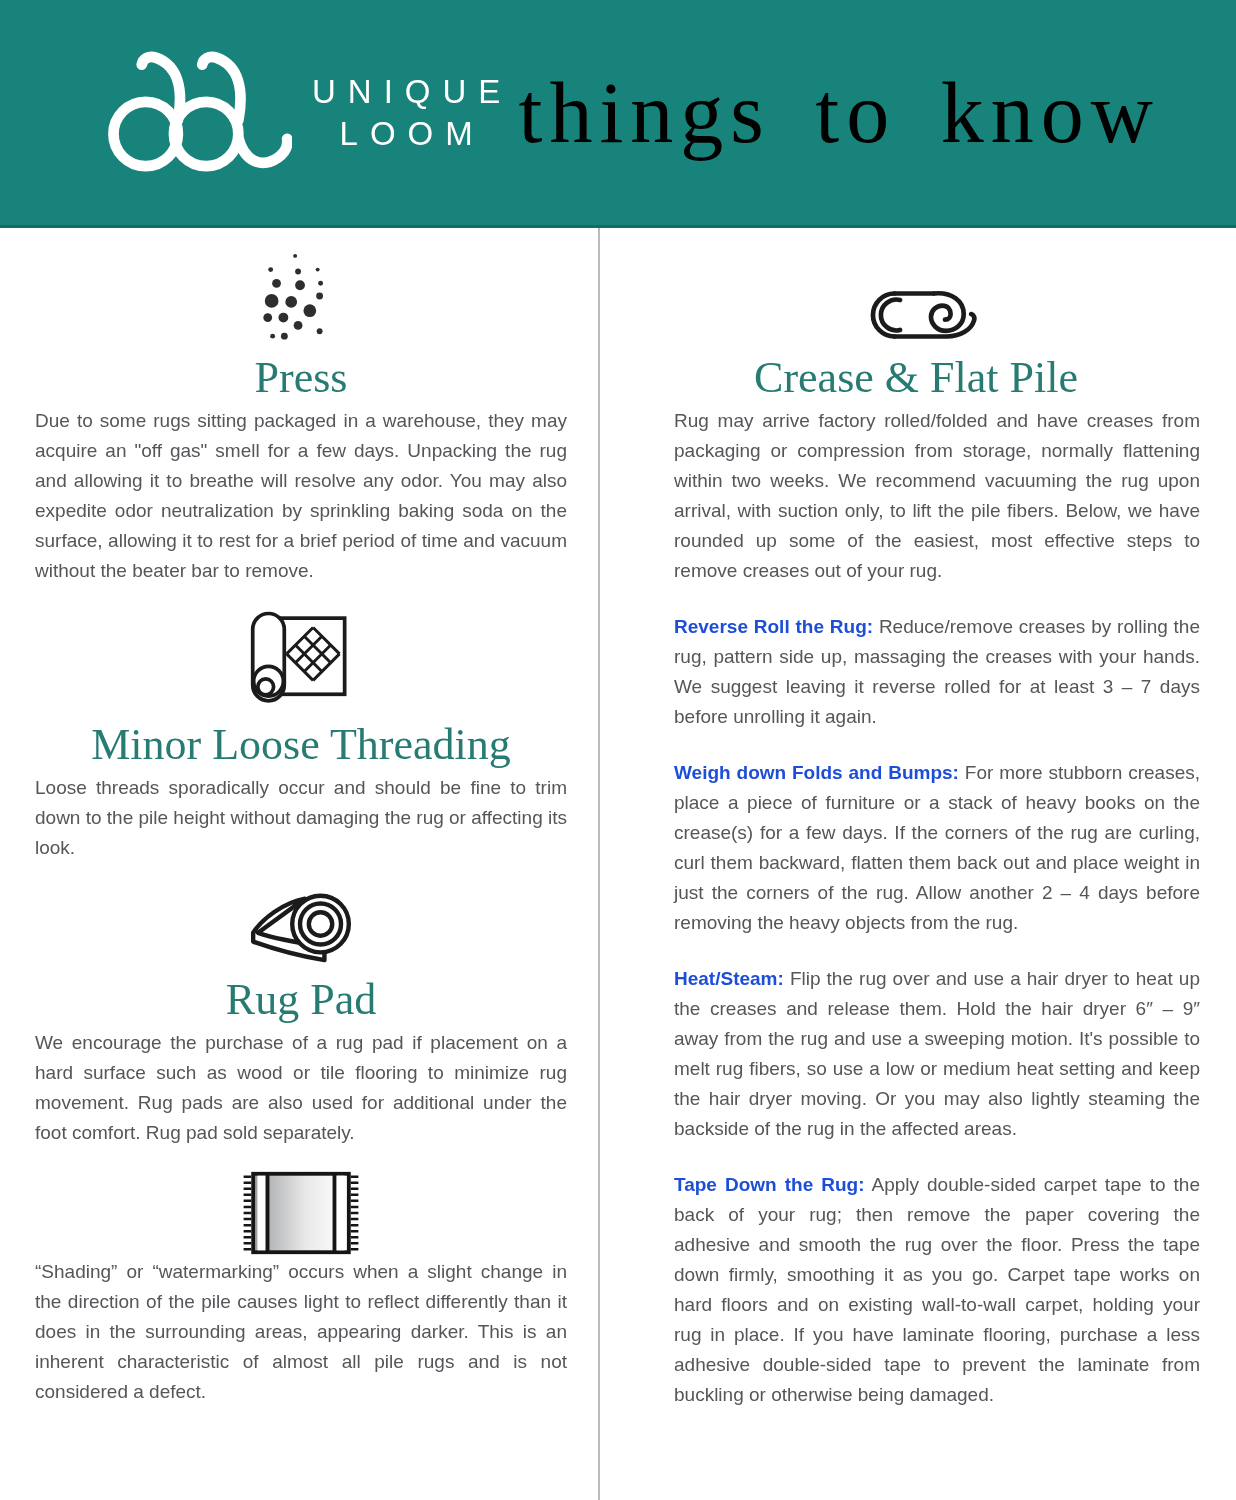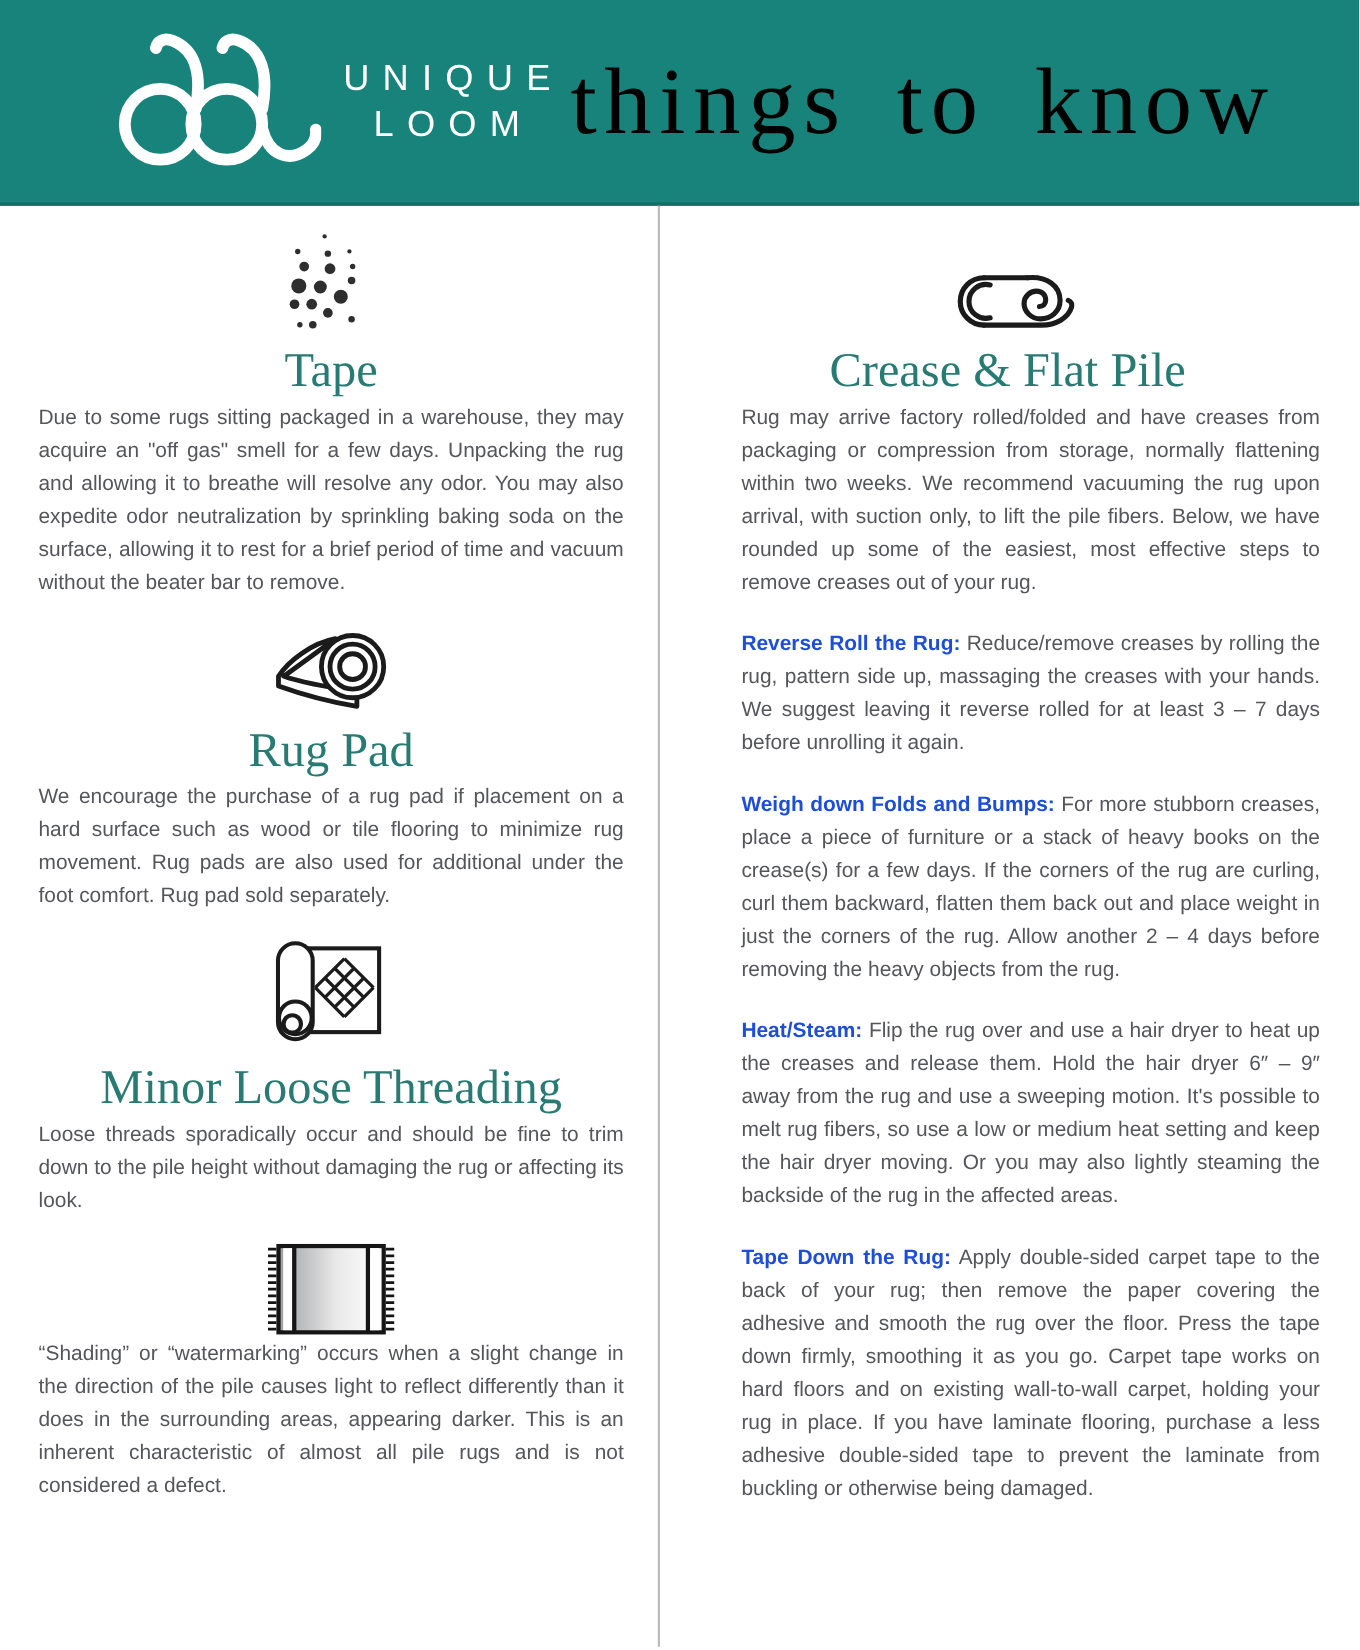--- a/index.html
+++ b/index.html
@@ -7,21 +7,21 @@
   .page {
     width: 1236px; height: 1500px;
     background: #ffffff;
     overflow: hidden;
     font-family: "Liberation Sans", sans-serif;
     position: relative;
   }
 
   
   .masthead {
-    height: 187px;
+    height: 228px;
     background: #17837B;
     border-bottom: 3px solid #0f6f68;
     display: flex;
     align-items: center;
   }
   .brand {
     margin-left: 92px;
     display: flex;
     align-items: center;
     gap: 20px;
@@ -126,48 +126,48 @@
             <circle cx="42" cy="52" r="6"></circle>
             <circle cx="71" cy="46" r="3.5"></circle>
           <circle cx="61" cy="61" r="6.5"></circle>
             <circle cx="18" cy="68" r="4.5"></circle>
             <circle cx="34" cy="68" r="5"></circle>
           <circle cx="49" cy="76" r="4.5"></circle>
             <circle cx="71" cy="82" r="3"></circle>
             <circle cx="23" cy="87" r="2.5"></circle>
             <circle cx="35" cy="87" r="3.5"></circle>
         </svg>
-        <h2>Tape</h2>
+        <h2>Press</h2>
         <p class="body">Due to some rugs sitting packaged in a warehouse, they may acquire an "off gas" smell for a few days. Unpacking the rug and allowing it to breathe will resolve any odor. You may also expedite odor neutralization by sprinkling baking soda on the surface, allowing it to rest for a brief period of time and vacuum without the beater bar to remove.</p>
-      </div>
-
-      <div class="info-section">
-        <svg class="icon" width="112" height="82" viewBox="0 0 112 84" fill="none" stroke="#1b1b1b">
-          <path d="M60,15 C38,19 16,36 7,50 L7,59 C32,68 56,74 80,78 L80,64 C52,60 26,55 12,50 Z" fill="#ffffff" stroke-width="4.5" stroke-linejoin="round"></path>
-          <circle cx="76" cy="41" r="29" fill="#ffffff" stroke-width="4.5"></circle>
-          <circle cx="76" cy="41" r="21" stroke-width="4.5"></circle>
-          <circle cx="76" cy="41" r="12" stroke-width="4.5"></circle>
-        </svg>
-        <h2>Rug Pad</h2>
-        <p class="body">We encourage the purchase of a rug pad if placement on a hard surface such as wood or tile flooring to minimize rug movement. Rug pads are also used for additional under the foot comfort. Rug pad sold separately.</p>
       </div>
 
       <div class="info-section">
         <svg class="icon" width="118" height="104" viewBox="0 0 118 112" fill="none" stroke="#1b1b1b">
           <rect x="32" y="12" width="74" height="82" fill="#ffffff" stroke-width="4"></rect>
           <g stroke-width="3.2">
             <path d="M72,22 L100.5,50.5 M62.5,31.5 L91,60 M53,41 L81.5,69.5 M43.5,50.5 L72,79"></path>
             <path d="M72,22 L43.5,50.5 M81.5,31.5 L53,60 M91,41 L62.5,69.5 M100.5,50.5 L72,79"></path>
           </g>
           <rect x="7" y="7" width="34" height="94" rx="17" fill="#ffffff" stroke-width="4"></rect>
           <circle cx="24" cy="80" r="16" fill="#ffffff" stroke-width="4"></circle>
           <circle cx="21" cy="86" r="8.5" fill="#ffffff" stroke-width="4"></circle>
         </svg>
         <h2>Minor Loose Threading</h2>
         <p class="body">Loose threads sporadically occur and should be fine to trim down to the pile height without damaging the rug or affecting its look.</p>
+      </div>
+
+      <div class="info-section">
+        <svg class="icon" width="112" height="82" viewBox="0 0 112 84" fill="none" stroke="#1b1b1b">
+          <path d="M60,15 C38,19 16,36 7,50 L7,59 C32,68 56,74 80,78 L80,64 C52,60 26,55 12,50 Z" fill="#ffffff" stroke-width="4.5" stroke-linejoin="round"></path>
+          <circle cx="76" cy="41" r="29" fill="#ffffff" stroke-width="4.5"></circle>
+          <circle cx="76" cy="41" r="21" stroke-width="4.5"></circle>
+          <circle cx="76" cy="41" r="12" stroke-width="4.5"></circle>
+        </svg>
+        <h2>Rug Pad</h2>
+        <p class="body">We encourage the purchase of a rug pad if placement on a hard surface such as wood or tile flooring to minimize rug movement. Rug pads are also used for additional under the foot comfort. Rug pad sold separately.</p>
       </div>
 
       <div class="info-section">
         <svg class="icon" width="124" height="88" viewBox="0 0 124 92" fill="none" stroke="#151515">
           <defs>
             <linearGradient id="shadegrad" x1="0" y1="0" x2="1" y2="0">
               <stop offset="0" stop-color="#9d9fa2"></stop>
               <stop offset="0.55" stop-color="#e9e9e9"></stop>
               <stop offset="1" stop-color="#ffffff"></stop>
             </linearGradient>

